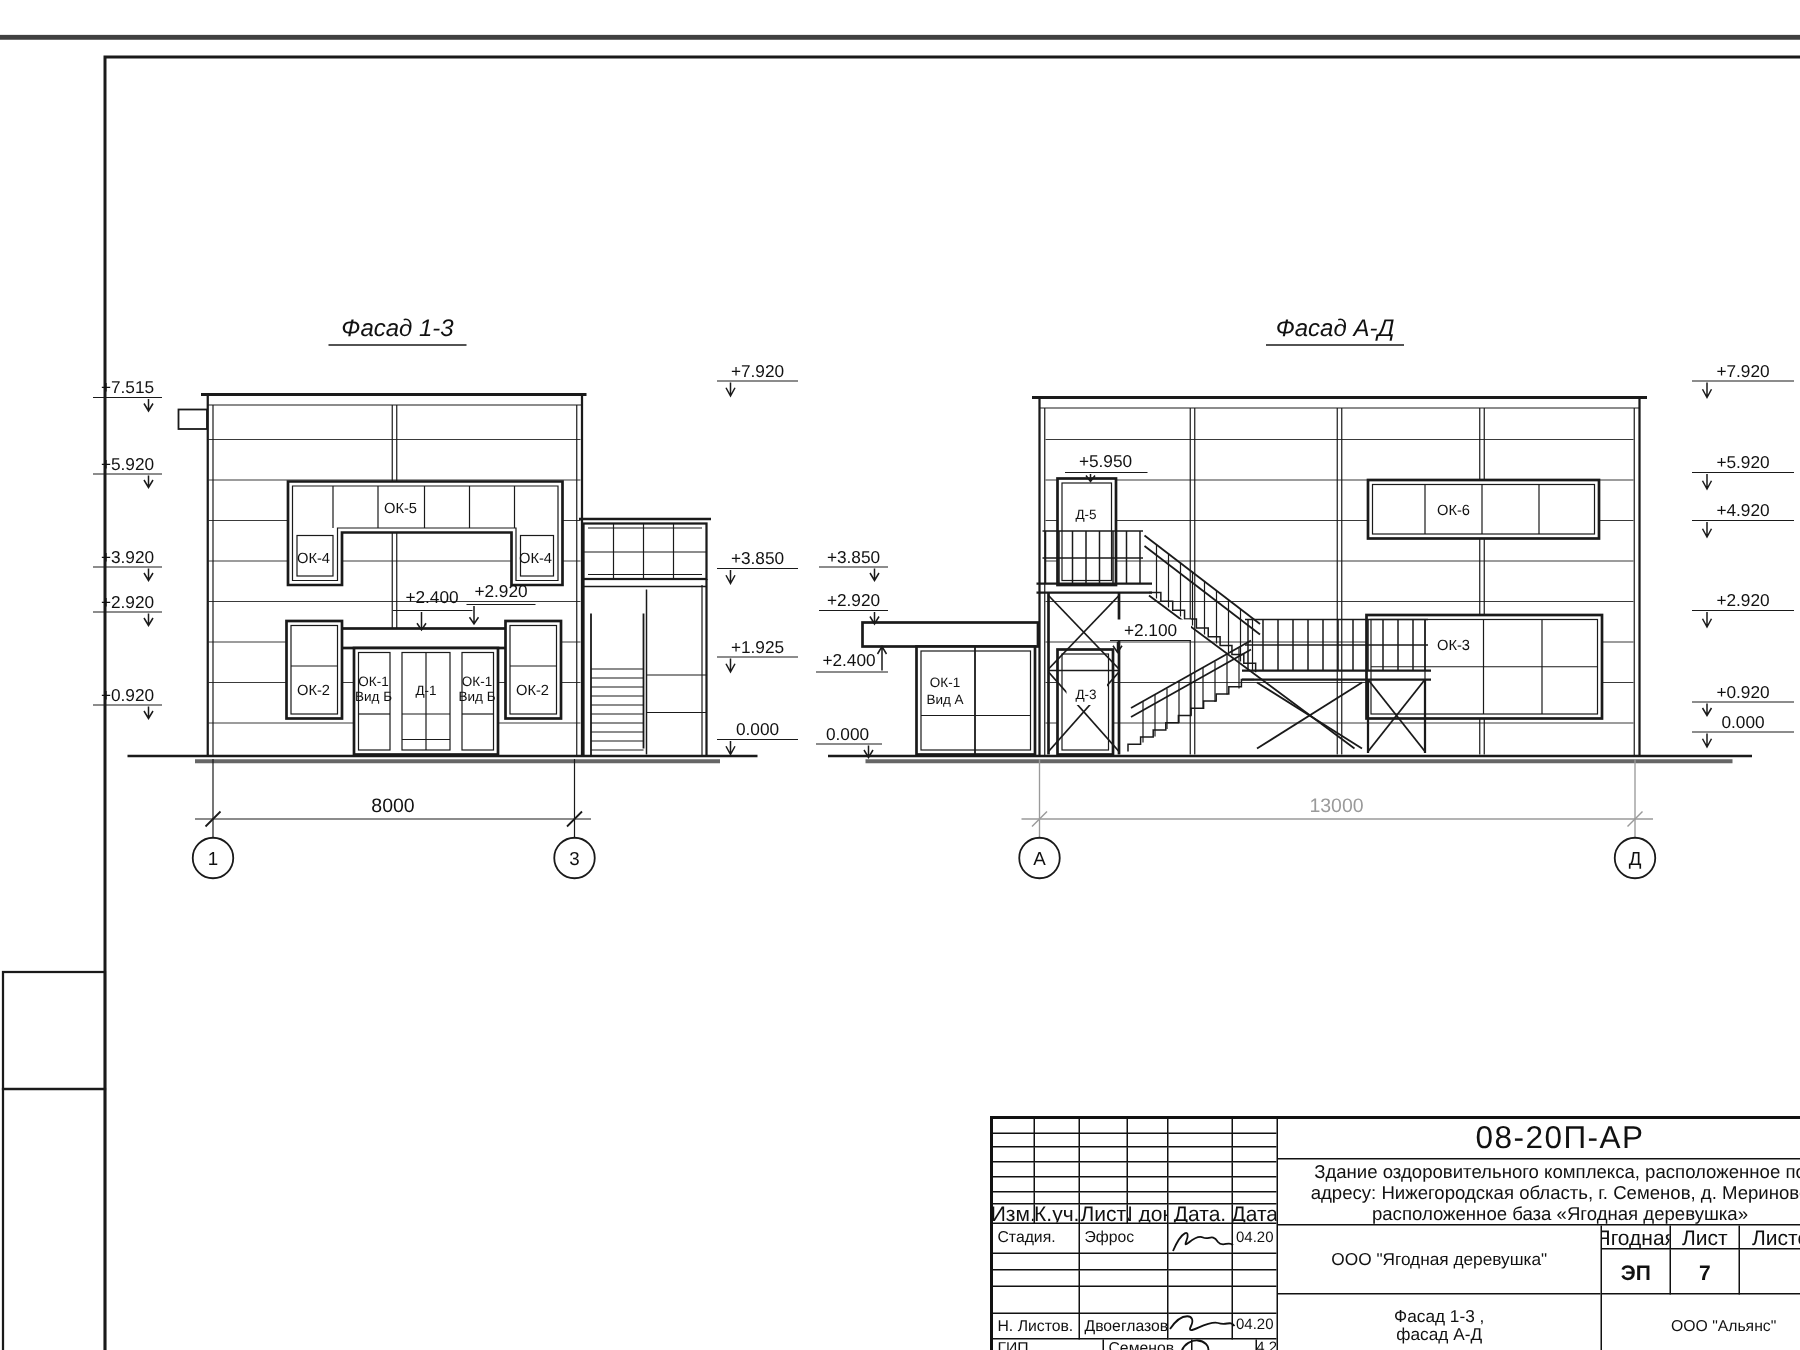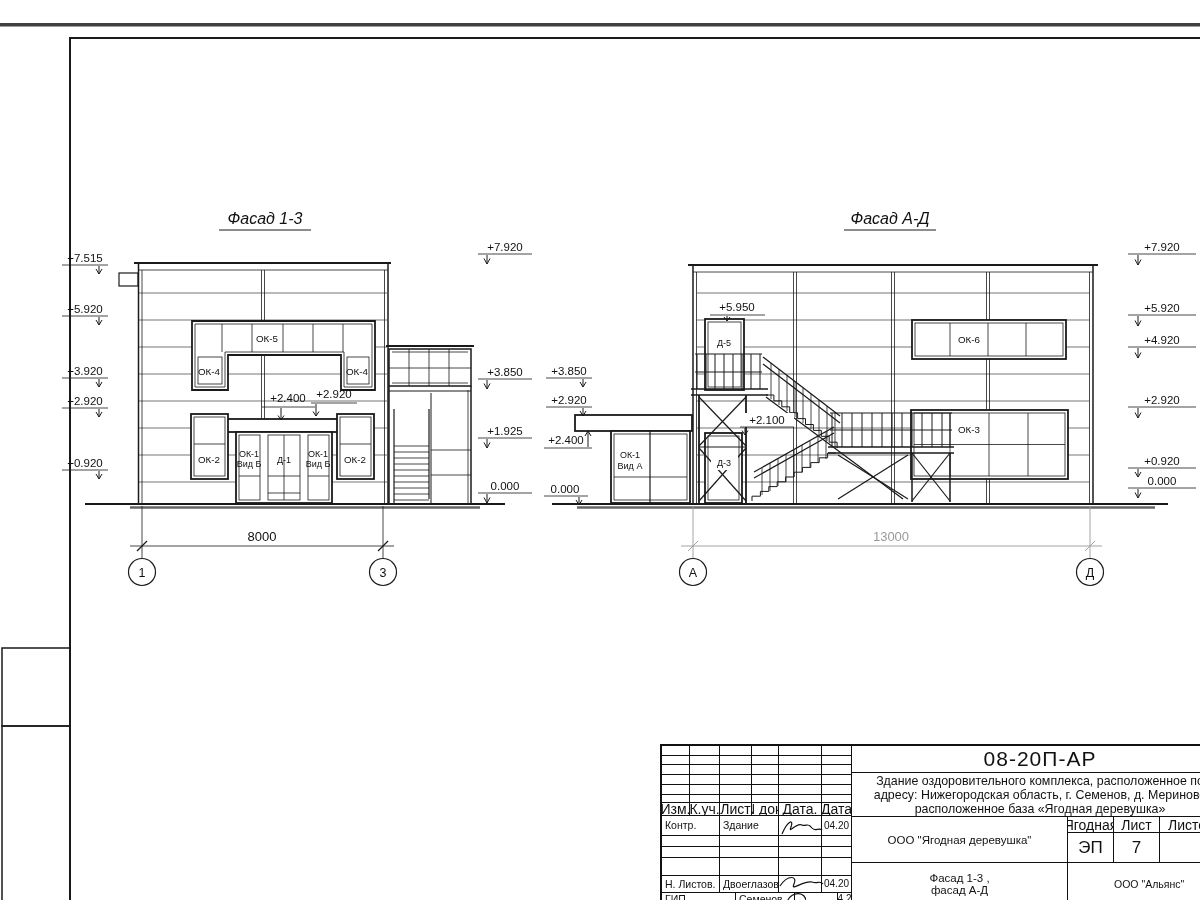--- a/index.html
+++ b/index.html
@@ -32,21 +32,21 @@
   .tbL{width:190px;border-right:1.6px solid #111;display:flex;flex-direction:column;position:relative;}
   .tbR{flex:1;display:flex;flex-direction:column;}
   .row{display:flex;width:100%;}
   .c{border-right:1px solid #111;border-bottom:1px solid #111;display:flex;
      align-items:center;justify-content:center;overflow:hidden;white-space:nowrap;}
   .c:last-child{border-right:none;}
   .lbl{font-size:14px}
   .nm{font-size:10.5px;justify-content:flex-start;padding-left:3px;}
   .docnum{font-size:21px;letter-spacing:1px;}
   .desc{font-size:12.4px;line-height:14px;text-align:center;}
-  .big{font-size:17px;}
+  .big{font-size:14px;font-weight:bold;}
   .sig{position:absolute;pointer-events:none;}
 </style>
 </head>
 <body>
 
 <div id="page">
 
 <svg width="1200" height="900" viewBox="0 0 1200 900">
 
   <rect x="0" y="0" width="1200" height="3.5" fill="#404040"></rect>
@@ -511,22 +511,22 @@
     <div class="row" style="height:13px">
       <div class="c lbl" style="width:28px">Изм.</div>
       <div class="c lbl" style="width:30px">К.уч.</div>
       <div class="c lbl" style="width:32px">Лист</div>
       <div class="c lbl" style="width:27px">N док.</div>
       <div class="c lbl" style="width:43px">Дата.</div>
       <div class="c lbl" style="flex:1">Дата</div>
     </div>
 
     <div class="row" style="height:20px">
-      <div class="c nm" style="width:58px">Контр.</div>
-      <div class="c nm" style="width:59px">Здание</div>
+      <div class="c nm" style="width:58px">Стадия.</div>
+      <div class="c nm" style="width:59px">Эфрос</div>
       <div class="c" style="width:43px"></div>
       <div class="c" style="flex:1;font-size:10px">04.20</div>
     </div>
     <div class="row" style="height:12px">
           <div class="c" style="width:58px"></div>
           <div class="c" style="width:59px"></div>
           <div class="c" style="width:43px"></div>
           <div class="c" style="flex:1"></div>
         </div>
     <div class="row" style="height:11px">

